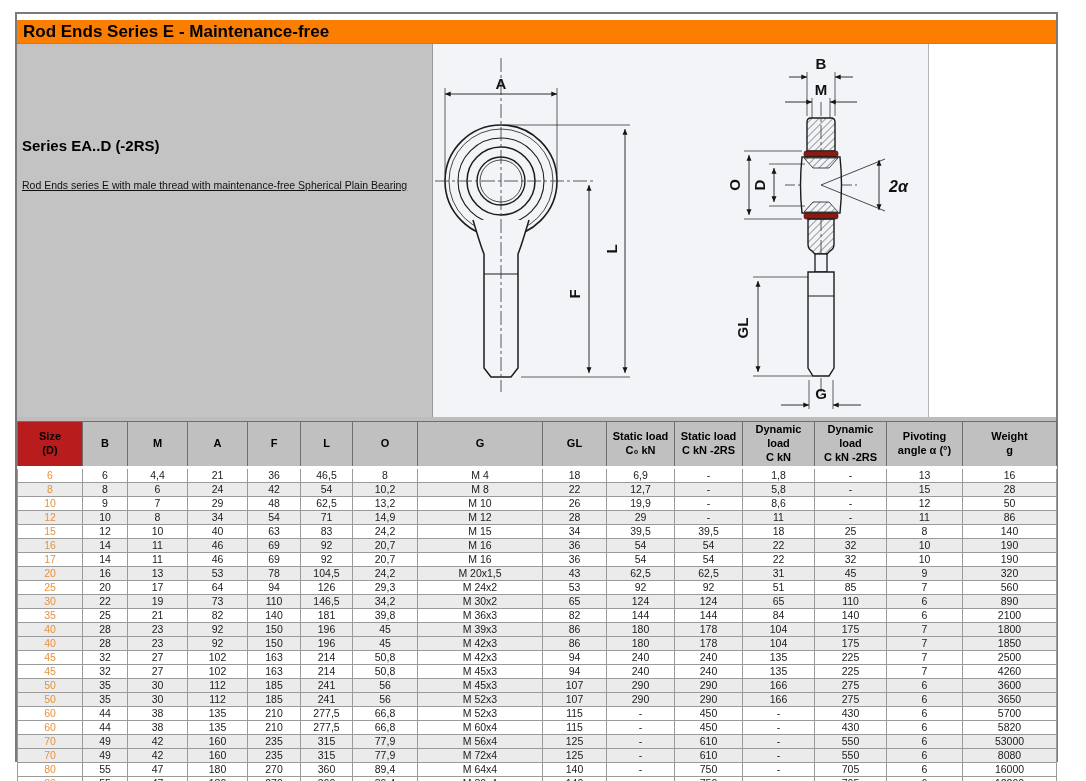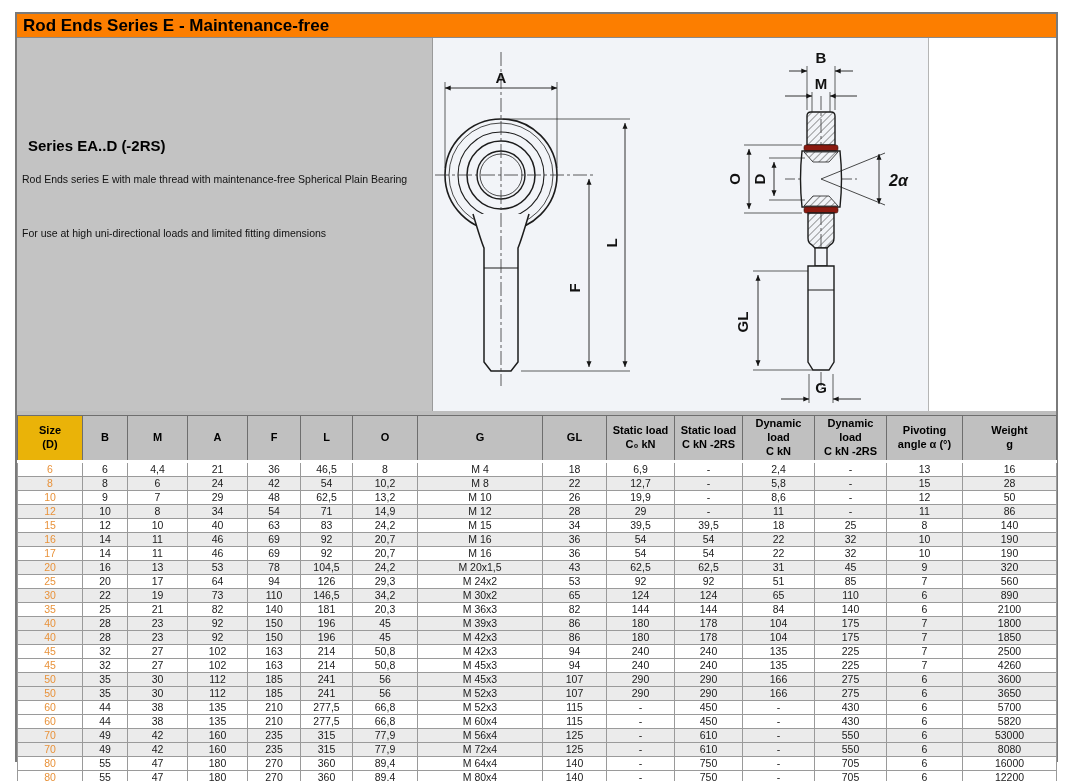--- a/index.html
+++ b/index.html
@@ -1,37 +1,37 @@
 <!DOCTYPE html>
 <html><head>
 <meta charset="utf-8">
 <style>
   html,body{margin:0;padding:0;background:#fff;}
   .canvas{position:relative;width:1086px;height:781px;background:#fff;
           font-family:"Liberation Sans",sans-serif;color:#111;overflow:hidden;}
   .sheet{position:absolute;left:15px;top:12px;width:1043px;height:750px;
          border:2px solid #7a7a7a;box-sizing:border-box;background:#fff;}
   .titlebar{height:23px;background:#FC7E00;border-bottom:1px solid #8a8a8a;
-            display:flex;align-items:center;}
+            display:flex;align-items:center;margin-top:6px;}
   .titlebar h1{margin:0 0 0 6px;font-size:17px;font-weight:bold;color:#000;letter-spacing:0;}
   .content{display:flex;height:373px;}
   .intro{width:415px;background:#C3C3C3;position:relative;flex:none;}
-  .intro h2{position:absolute;top:93px;left:5px;margin:6px;font-size:15px;font-weight:bold;color:#000;}
-  .intro p{position:absolute;left:5px;right:2px;margin:0;font-size:10.5px;color:#111;line-height:1.25;}
+  .intro h2{position:absolute;top:93px;left:5px;margin:0;font-size:15px;font-weight:bold;color:#000;}
+  .intro p{position:absolute;left:5px;right:2px;margin:0;font-size:10.5px;color:#111;line-height:1.25;text-decoration:underline;}
   .intro .d1{top:135px;}
   .intro .d2{top:189px;}
   .drawing{width:497px;flex:none;background:#F2F4F8;position:relative;
            border-left:1px solid #9a9a9a;border-right:1px solid #b5b5b5;box-sizing:border-box;}
   .blank{flex:1;background:#fff;}
   .divider{height:4px;background:#BDBDBD;}
   table.spec{width:1039px;table-layout:fixed;border-collapse:collapse;}
   table.spec th{height:44px;background:#C0C0C0;border:1px solid #6e6e6e;
                 border-bottom:3px solid #fff;font-size:11px;font-weight:bold;color:#000;
                 white-space:pre-line;line-height:1.25;padding:0;text-align:center;vertical-align:middle;}
-  table.spec th.size-th{background:#eab308;}
+  table.spec th.size-th{background:#b91c1c;}
   table.spec td{height:13px;border:1px solid #9a9a9a;font-size:10.5px;line-height:11px;
                 padding:0;text-align:center;vertical-align:middle;color:#1a1a1a;background:#fff;}
   table.spec tr.shaded td{background:#EBEBEB;}
   table.spec td.size-td{color:#E8923A;}
   svg text{font-family:"Liberation Sans",sans-serif;font-weight:bold;fill:#111;}
 </style>
 </head>
 <body>
 
 <div class="canvas">
@@ -39,21 +39,20 @@
 
     <div class="titlebar">
       <h1>Rod Ends Series E - Maintenance-free</h1>
     </div>
 
     <div class="content">
 
       <div class="intro">
         <h2>Series EA..D (-2RS)</h2>
         <p class="d1">Rod Ends series E with male thread with maintenance-free Spherical Plain Bearing</p>
-        <p class="d2">For use at high uni-directional loads and limited fitting dimensions</p>
       </div>
 
       <div class="drawing">
         <svg width="495" height="371" viewBox="0 0 495 371">
           <defs>
             <marker id="ar" viewBox="0 0 10 10" refX="9" refY="5" markerWidth="9" markerHeight="7" orient="auto-start-reverse">
               <path d="M0,1 L9,5 L0,9 Z" fill="#151515"></path>
             </marker>
             <pattern id="hatch" width="5" height="5" patternUnits="userSpaceOnUse" patternTransform="rotate(45)">
               <line x1="0" y1="0" x2="0" y2="5" stroke="#4a4a4a" stroke-width="1.1"></line>
@@ -204,21 +203,21 @@
             <td>6</td>
             <td>4,4</td>
             <td>21</td>
             <td>36</td>
             <td>46,5</td>
             <td>8</td>
             <td>M 4</td>
             <td>18</td>
             <td>6,9</td>
             <td>-</td>
-            <td>2,4</td>
+            <td>1,8</td>
             <td>-</td>
             <td>13</td>
             <td>16</td>
           </tr>
           <tr class="shaded">
             <td class="size-td">8</td>
             <td>8</td>
             <td>6</td>
             <td>24</td>
             <td>42</td>
@@ -369,21 +368,21 @@
             <td>6</td>
             <td>890</td>
           </tr>
           <tr>
             <td class="size-td">35</td>
             <td>25</td>
             <td>21</td>
             <td>82</td>
             <td>140</td>
             <td>181</td>
-            <td>20,3</td>
+            <td>39,8</td>
             <td>M 36x3</td>
             <td>82</td>
             <td>144</td>
             <td>144</td>
             <td>84</td>
             <td>140</td>
             <td>6</td>
             <td>2100</td>
           </tr>
           <tr class="shaded">

